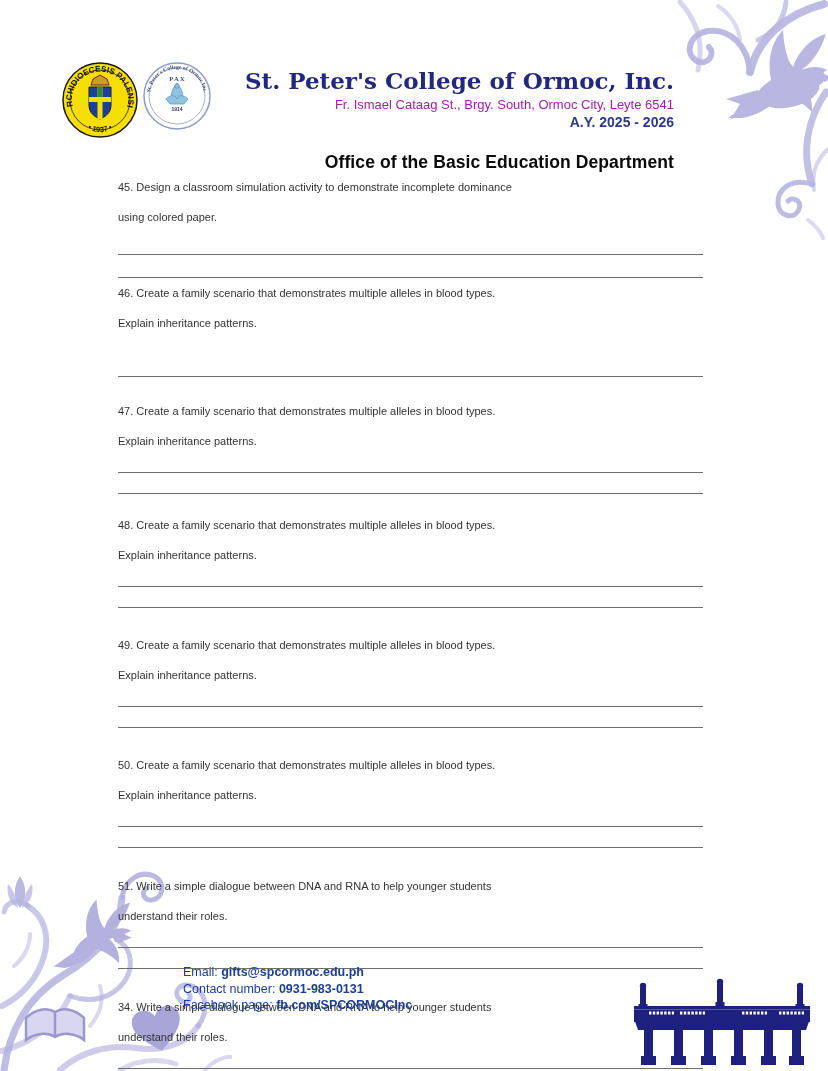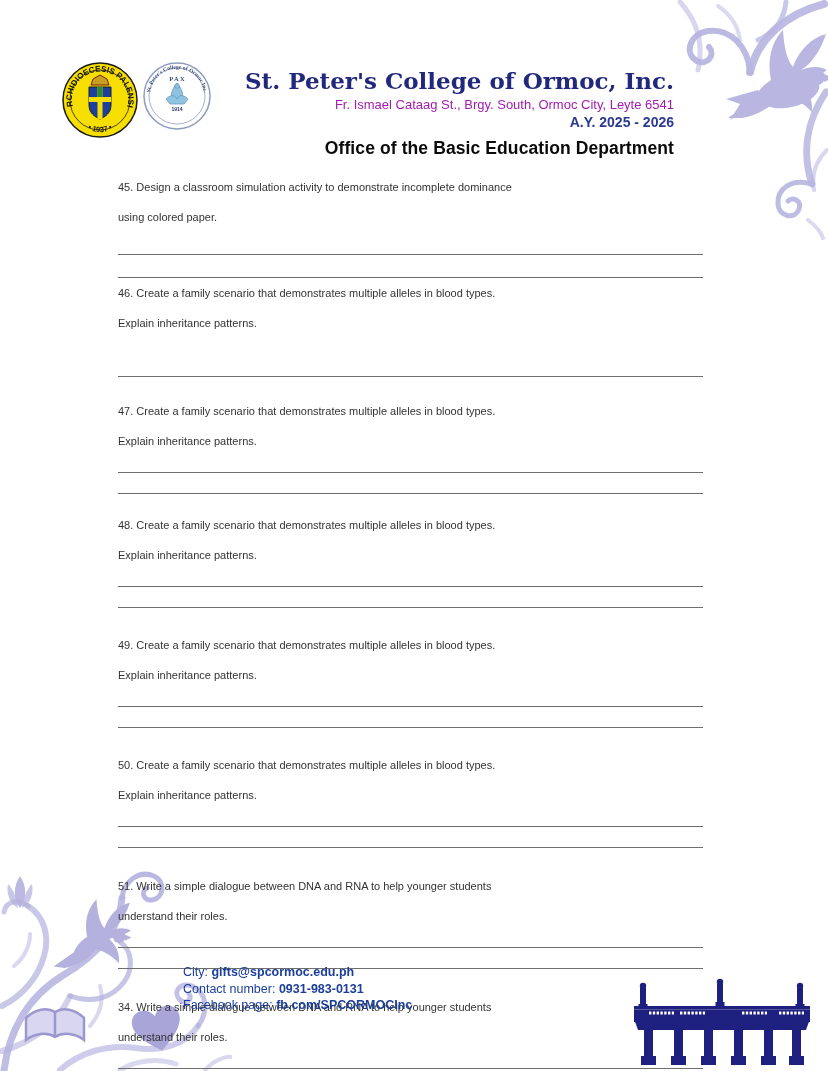--- a/index.html
+++ b/index.html
@@ -31,21 +31,21 @@
   .verse .v-ref{font-size:12.5px;font-weight:bold;margin-top:3px;letter-spacing:.4px;}
   
   .logos{position:absolute;top:59px;left:61px;display:flex;align-items:flex-start;gap:3px;}
   .header-text{position:absolute;top:68px;left:134px;width:540px;text-align:right;}
   .school-name{
     font-family:"DejaVu Serif","Liberation Serif",serif;
     font-weight:bold;font-size:23px;color:#22297d;margin:0;line-height:1.15;
   }
   .school-address{font-size:13px;color:#a21caf;margin:3px 0 0 0;}
   .school-ay{font-size:14px;font-weight:bold;color:#2b3990;margin:2px 0 0 0;}
-  .school-dept{font-size:17.5px;font-weight:bold;color:#0a0a0a;margin:8px 0 0 0;letter-spacing:.1px;}
+  .school-dept{font-size:17.5px;font-weight:bold;color:#0a0a0a;margin:22px 0 0 0;letter-spacing:.1px;}
   
   .questions{position:absolute;top:172px;left:118px;width:585px;}
   .q-text{
     margin:0;font-size:11px;line-height:30px;color:#333;
     white-space:pre-line;
   }
   .blank{border-bottom:1.4px solid #6e6e6e;}
   
   .footer-contacts{
     position:absolute;top:964px;left:183px;
@@ -205,21 +205,21 @@
       </div>
       <div style="margin-top: 23px;">
         <p class="q-text">34. Write a simple dialogue between DNA and RNA to help younger students
 understand their roles.</p>
         <div class="blank" style="height: 16px;"></div>
         <div class="blank" style="height: 20px;"></div>
       </div>
     </div>
 
   <div class="footer-contacts">
-    <div><span>City:</span> <b>gifts@spcormoc.edu.ph</b></div>
+    <div><span>Email:</span> <b>gifts@spcormoc.edu.ph</b></div>
     <div><span>Contact number:</span> <b>0931-983-0131</b></div>
     <div><span>Facebook page:</span> <b>fb.com/SPCORMOCInc</b></div>
   </div>
 
   <svg class="bridge" viewBox="0 0 176 88">
     <g fill="#1e2080">
 
       <rect x="6" y="10" width="6" height="20"></rect>
         <circle cx="9" cy="8" r="3.2"></circle>
         <rect x="4.5" y="26" width="9" height="4"></rect>

